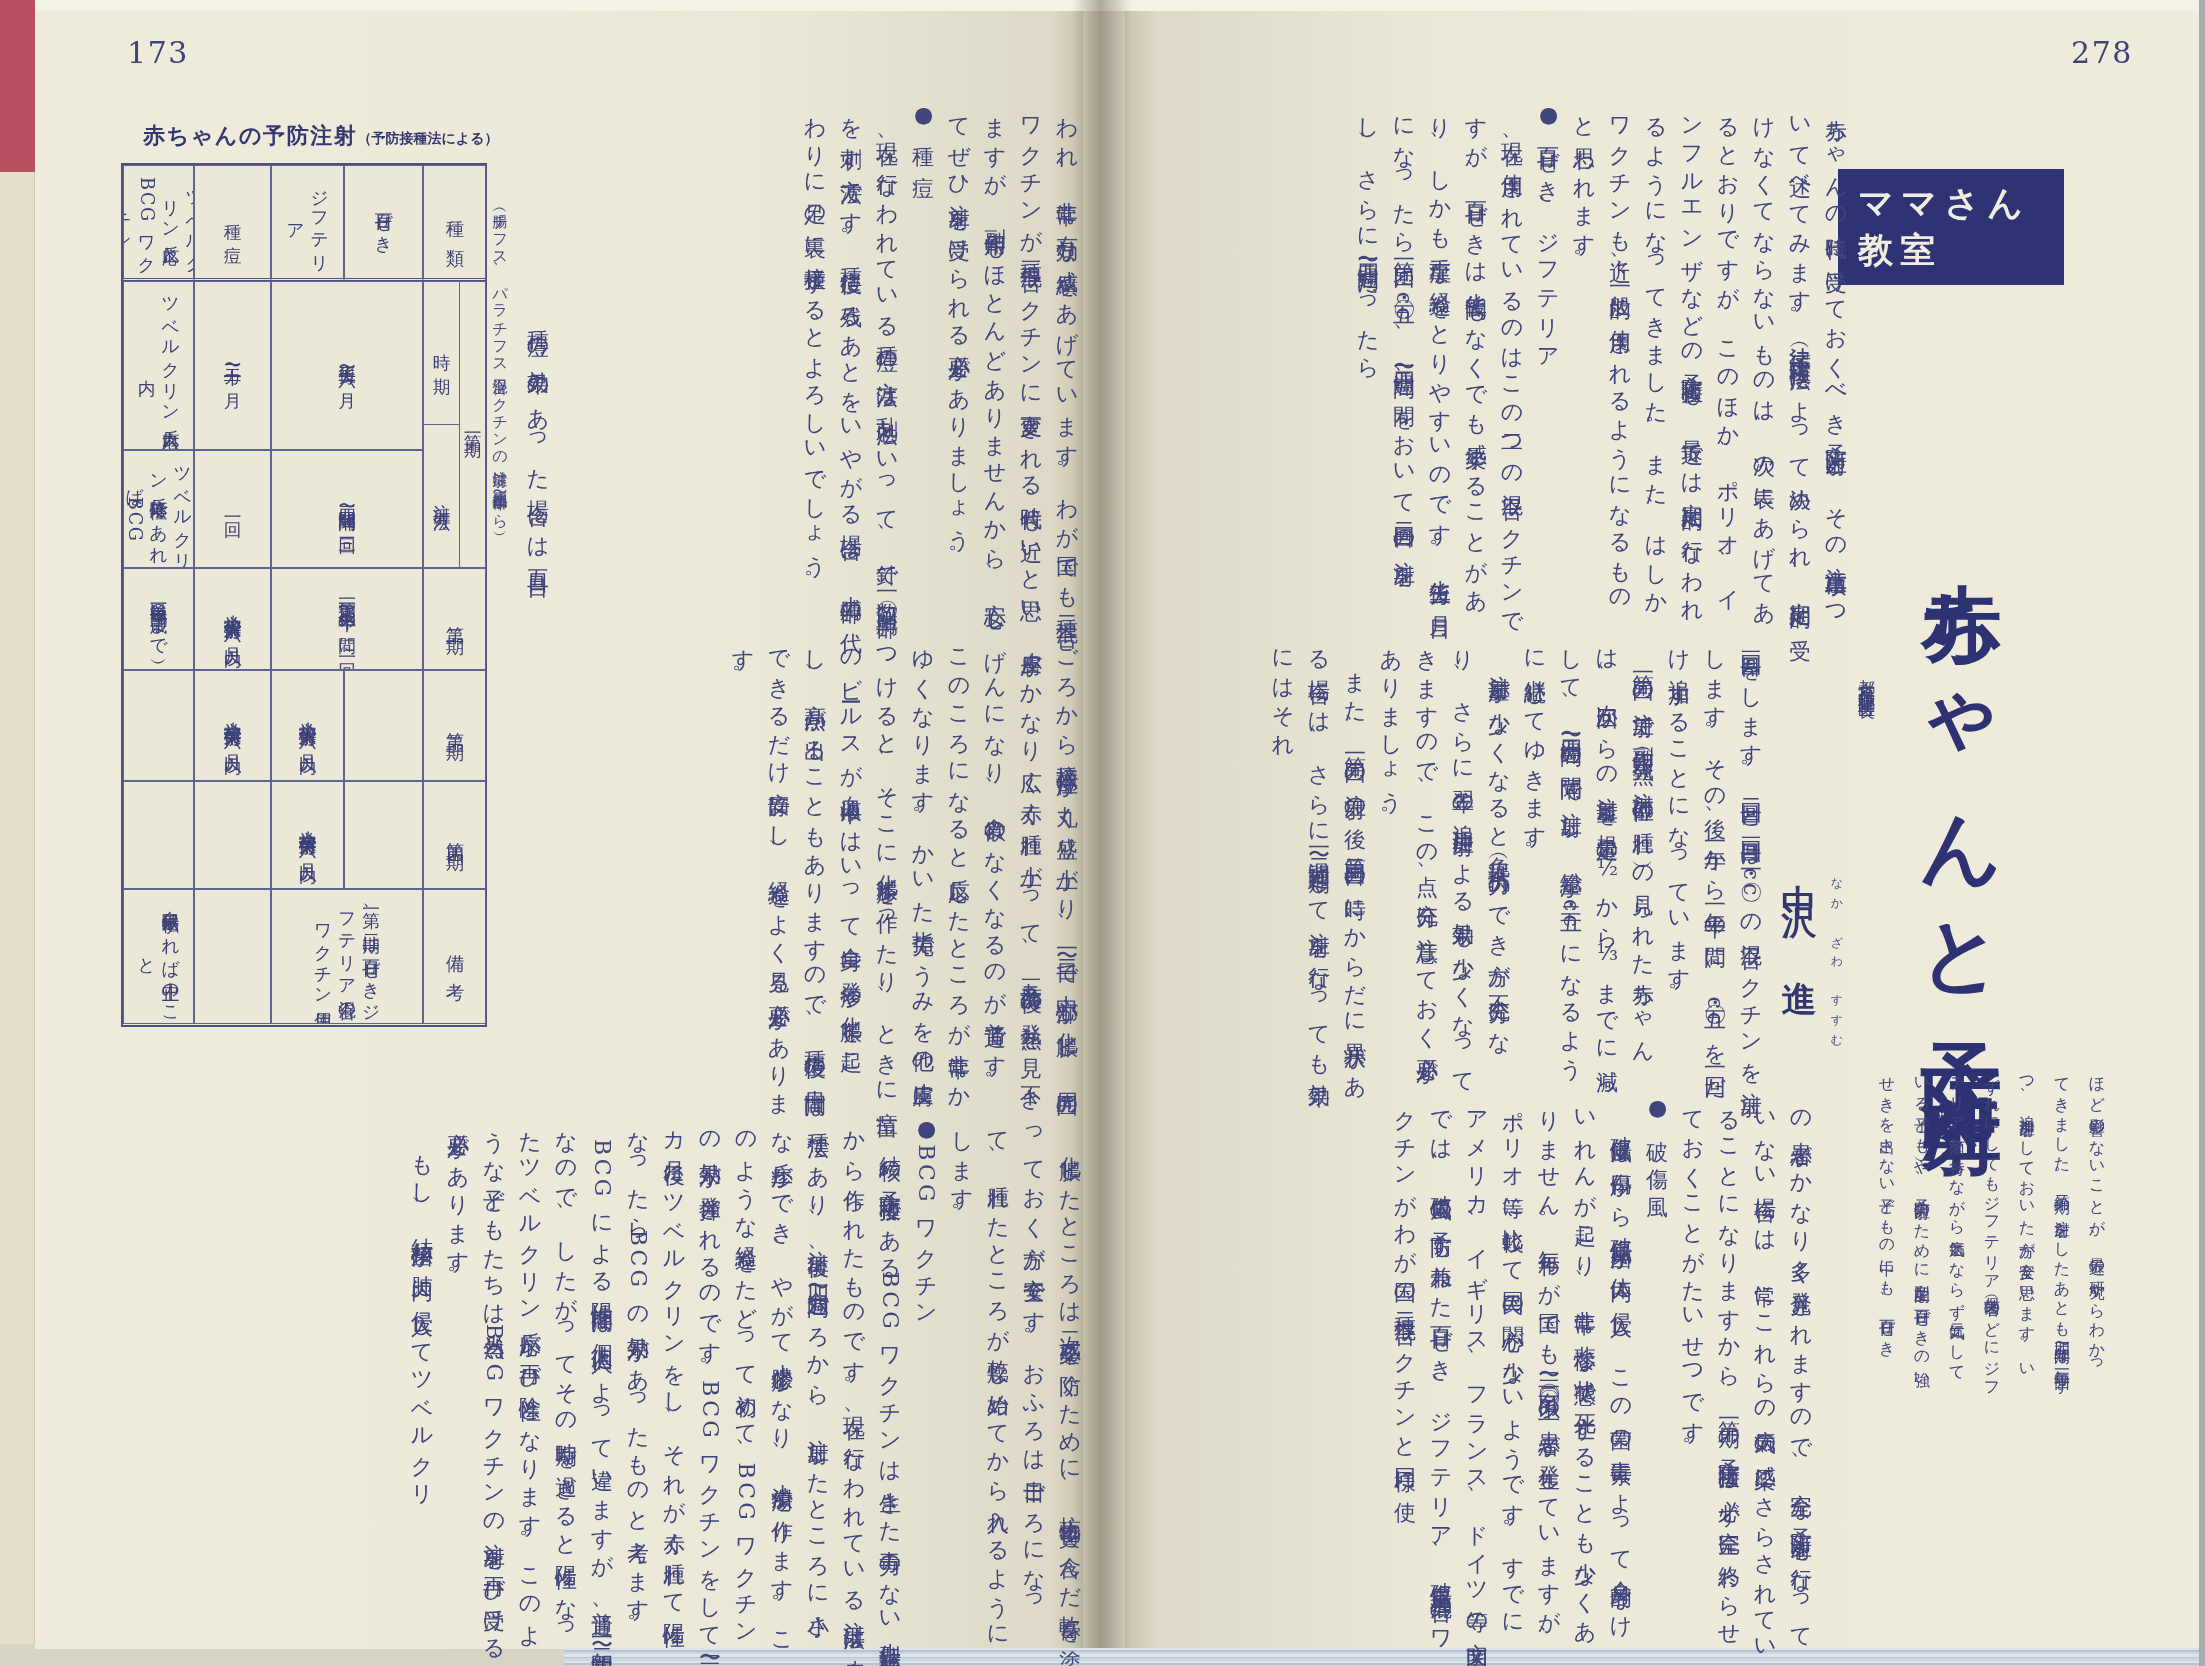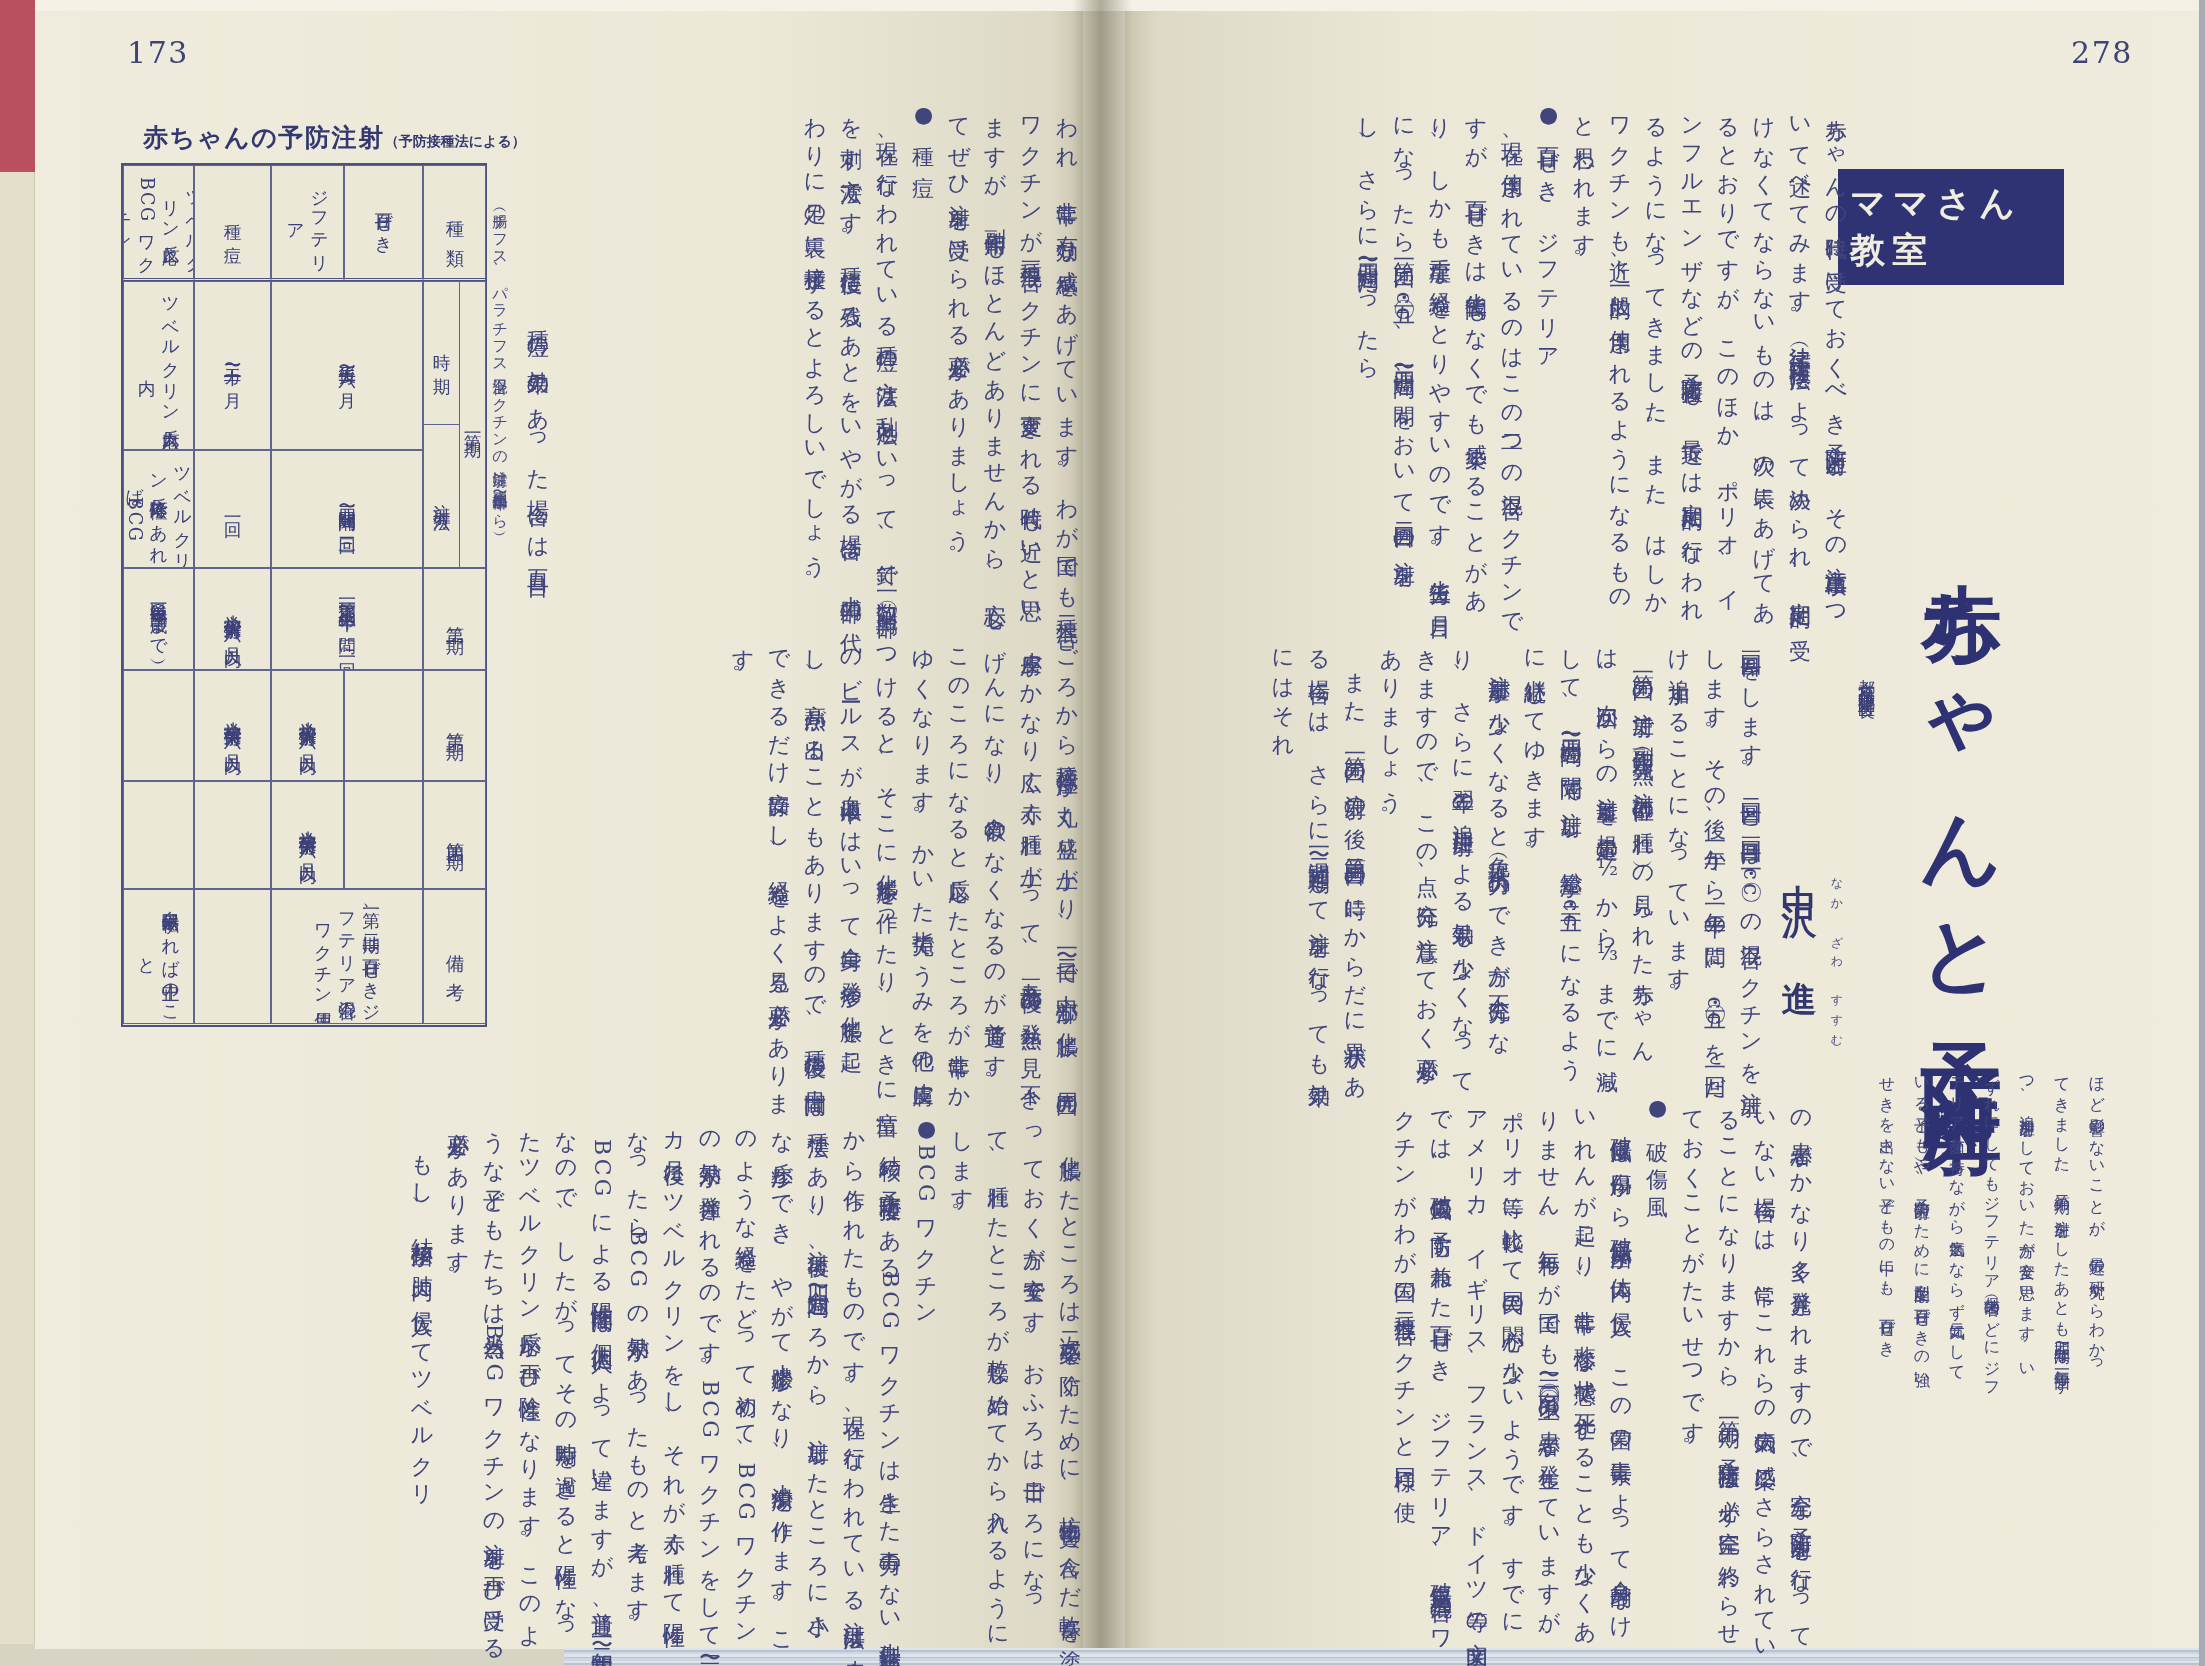--- a/index.html
+++ b/index.html
@@ -27,35 +27,35 @@
   
   .vblock { position:absolute; writing-mode:vertical-rl; text-orientation:mixed; z-index:10;
             font-size:22px; line-height:36px; letter-spacing:3.2px; color:#40457c; }
   .vblock p { margin:0; }
   .vblock p.ind { text-indent:1.05em; }
   .vcol { position:absolute; writing-mode:vertical-rl; text-orientation:mixed; z-index:10; color:#40457c; }
 
   
   .badge { position:absolute; left:1838px; top:169px; width:226px; height:116px; background:#2f3374; z-index:10;
            display:flex; align-items:center; justify-content:center; }
-  .badge span { font-family:"DejaVu Sans", sans-serif; font-weight:bold; font-size:35px; color:#eeeddf; letter-spacing:7.3px; padding-left:12px; }
+  .badge span { font-family:"DejaVu Sans", sans-serif; font-weight:bold; font-size:35px; color:#eeeddf; letter-spacing:7.3px; padding-left:20px; }
   .main-title { position:absolute; left:1864px; top:324px; width:197px; height:919px; z-index:10;
                 writing-mode:vertical-rl; text-orientation:mixed; font-weight:bold; font-size:81px; line-height:197px;
                 letter-spacing:17.7px; color:#2e3272; text-align:center; }
   .author { position:absolute; left:1770px; top:666px; width:114px; height:603px; z-index:10; writing-mode:vertical-rl; }
   .author .aff { font-size:17px; letter-spacing:2.4px; line-height:35px; color:#3c4078; }
   .author .furi { font-size:12px; letter-spacing:6.4px; line-height:24px; padding-top:203px; color:#4a4e82; }
   .author .name { font-size:35px; font-weight:bold; letter-spacing:21px; line-height:52px; padding-top:190px; color:#33376f; }
 
   
   .under-title { font-size:16px; line-height:35px; letter-spacing:1.6px; }
 
   
   .table-title { position:absolute; left:143px; top:121px; z-index:10; font-weight:bold; color:#343870; }
-  .table-title .tmain { font-size:25px; letter-spacing:1.6px; }
+  .table-title .tmain { font-size:22px; letter-spacing:1.6px; }
   .table-title .tparen { font-size:14px;text-align:right; }
   .vtable { position:absolute; left:121px; top:163px; width:366px; height:864px; z-index:10;
             display:grid; grid-template-columns:71px 77px 73px 79px 63px;
             grid-template-rows:116px 169px 118px 102px 111px 108px 135px;
             border:2.4px double #4d517f; background:#ebe8d8; }
   .tcell { border:0.8px solid #60648e; display:flex; align-items:center; justify-content:center; overflow:hidden; padding:3.2px 1.6px; }
   .tcell .vt { writing-mode:vertical-rl; text-orientation:mixed; font-size:17.7px; line-height:24px; letter-spacing:1.6px; color:#3c4078; text-align:center; max-height:100%; }
   .tcell.hd .vt { font-size:18.5px; letter-spacing:4.8px; }
   .dbl { border-bottom:3.2px double #4d517f; }
   .hgroup { border:0.8px solid #60648e; display:flex; }

